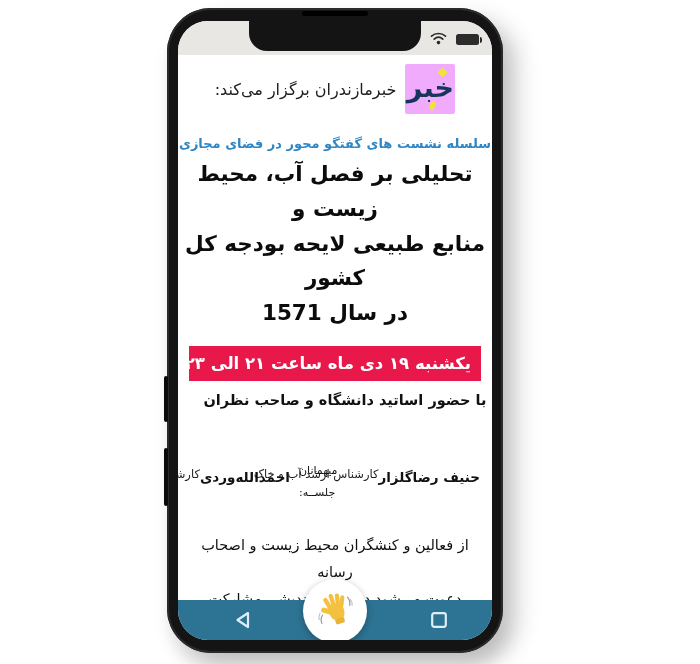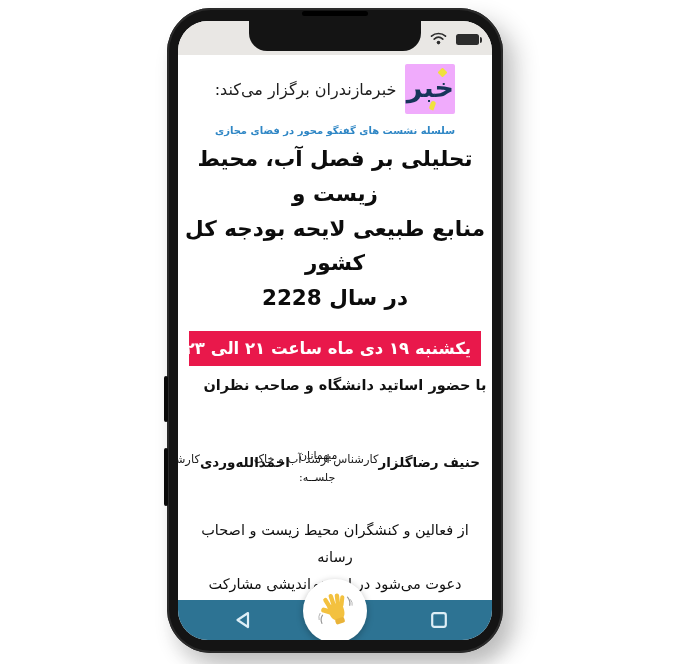--- a/index.html
+++ b/index.html
@@ -42,21 +42,21 @@
   .logo {
     position:relative; width:50px; height:50px; background:#f0abfc; border-radius:2px;
     display:flex; align-items:center; justify-content:center; flex:0 0 auto;
   }
   .logo .glyph { color:#16355a; font-weight:700; font-size:27px; line-height:1; transform:translateY(-2px); }
   .logo .dot { position:absolute; background:#f0e13c; }
   .logo .dot.top { top:5px; right:9px; width:7px; height:7px; transform:rotate(45deg); border-radius:1px; }
   .logo .dot.bottom { bottom:4px; right:20px; width:5px; height:9px; border-radius:3px 3px 0 3px; transform:rotate(20deg); }
   .org-text { font-size:16px; color:#1d1d1d; }
 
-  .series { margin-top:11px; color:#2e86c5; font-weight:700; font-size:10px; }
+  .series { margin-top:22px; color:#2e86c5; font-weight:700; font-size:13px; }
 
   .title { margin-top:6px; font-weight:700; font-size:21.5px; line-height:1.62; color:#0c0c0c; }
 
   .banner {
     margin:15px 11px 0; background:#e9184b; color:#ffffff;
     font-weight:700; font-size:16.5px; padding:8px 10px; white-space:nowrap;
   }
 
   .attendees { margin-top:11px; font-weight:700; font-size:14.5px;padding-left:20px; }
 
@@ -117,21 +117,21 @@
             <span class="dot bottom"></span>
           </div>
           <span class="org-text">خبرمازندران برگزار می‌کند:</span>
         </div>
 
         <div class="series">سلسله نشست های گفتگو محور در فضای مجازی</div>
 
         <div class="title">
           <div>تحلیلی بر فصل آب، محیط زیست و</div>
           <div>منابع طبیعی لایحه بودجه کل کشور</div>
-          <div>در سال 2228</div>
+          <div>در سال 1571</div>
         </div>
 
         <div class="banner">یکشنبه ۱۹ دی ماه ساعت ۲۱ الی ۲۳</div>
 
         <div class="attendees">با حضور اساتید دانشگاه و صاحب نظران</div>
 
         <div class="guests">
 
           <div class="guest-col">
             <div class="photo">

